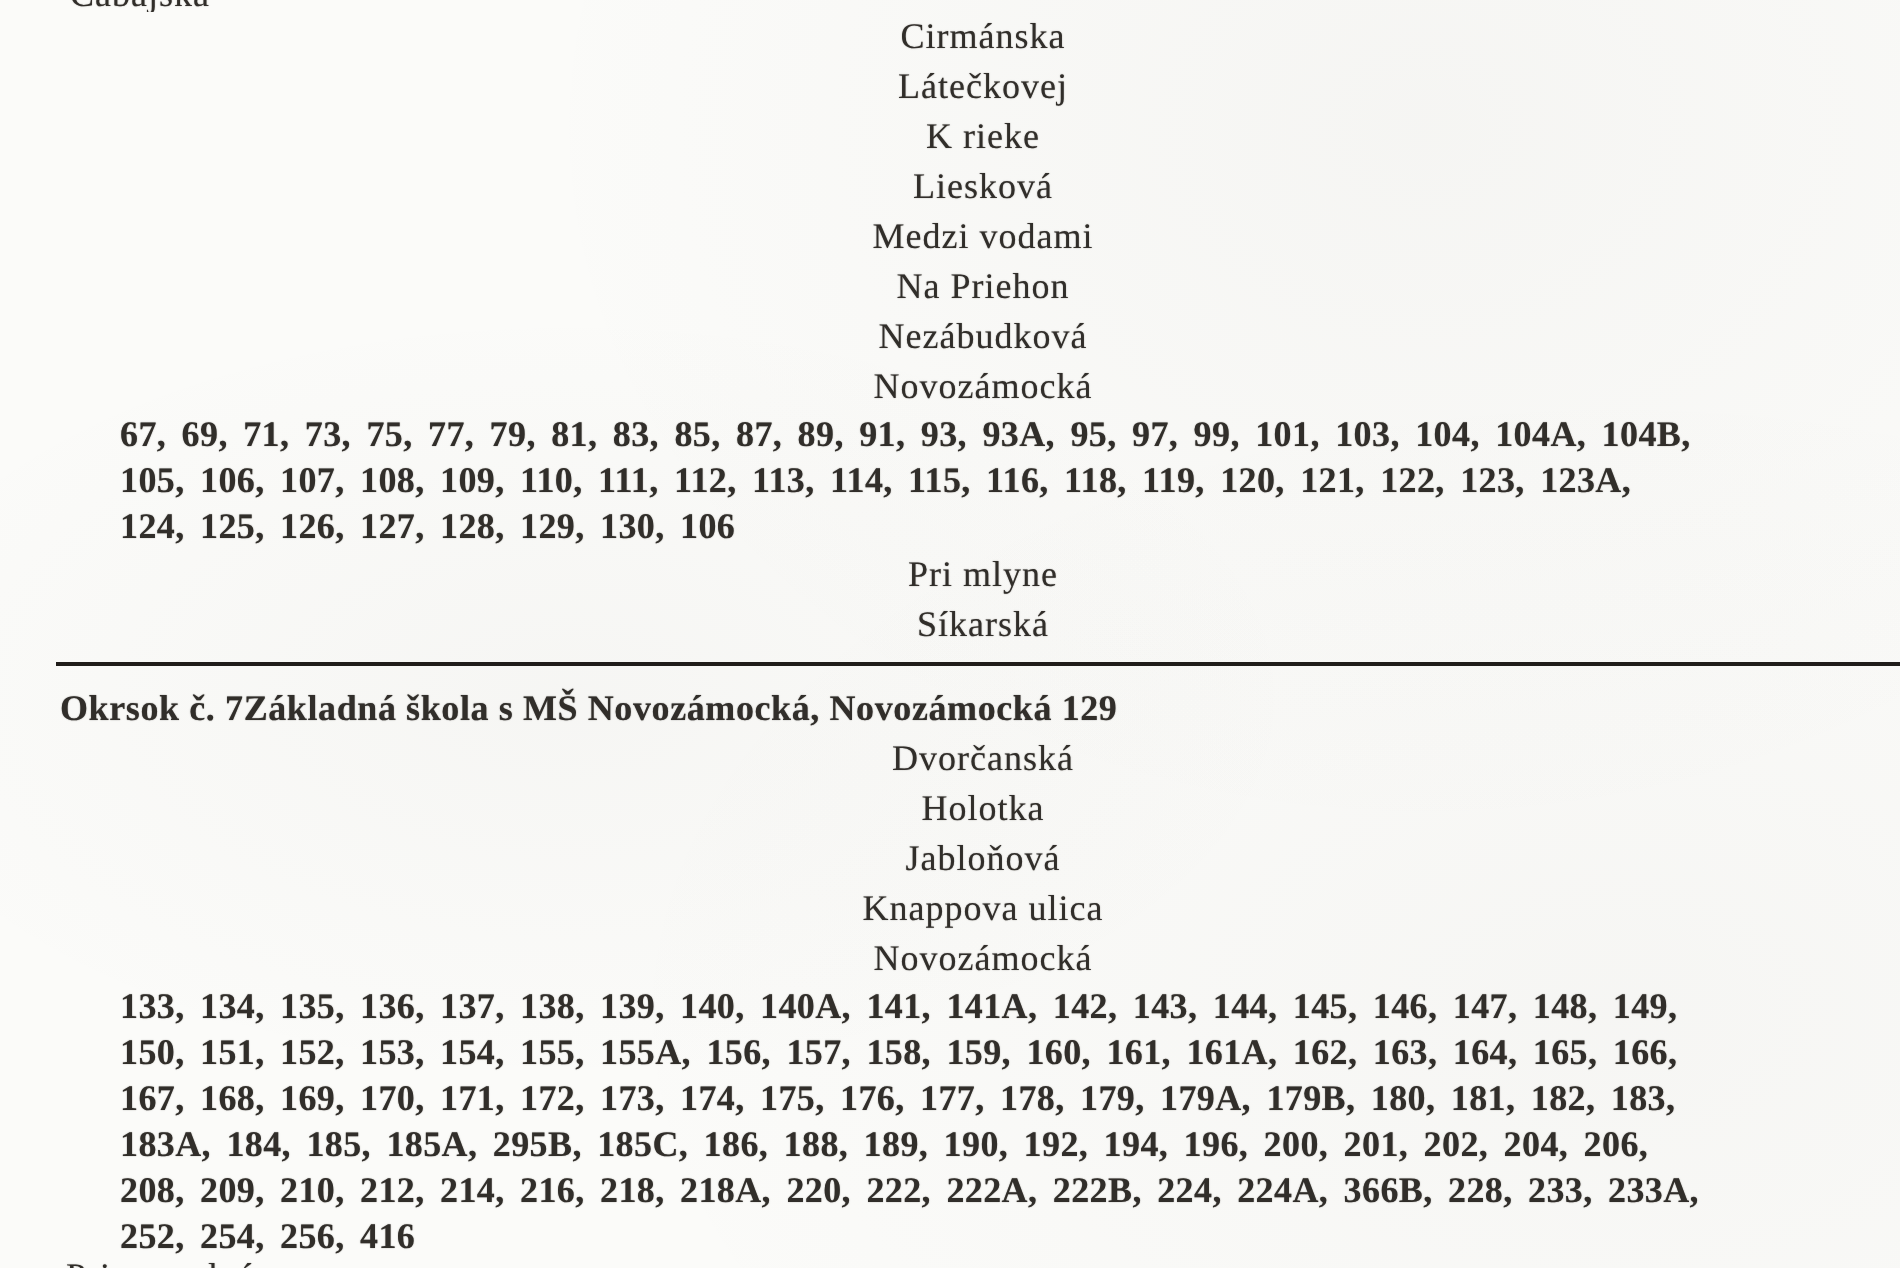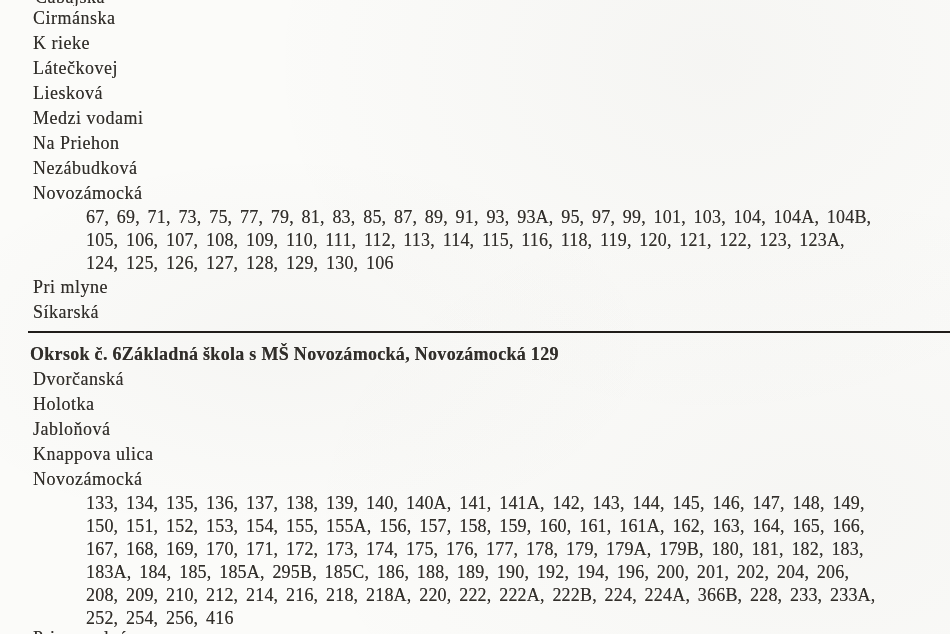--- a/index.html
+++ b/index.html
@@ -24,30 +24,32 @@
     position: relative;
   }
   .street-line {
     padding-left: 33px;
     height: 25px;
     line-height: 25px;
     font-size: 18px;
     letter-spacing: 0.5px;
     white-space: nowrap;
     text-shadow: 0 0 0.6px rgba(45,40,35,0.55);
+    text-align: center;
   }
   .numbers-line {
-    padding-left: 86px;
+    padding-left: 60px;
     height: 23px;
     line-height: 23px;
     font-size: 18px;
     letter-spacing: 0.2px;
     word-spacing: 3px;
     white-space: nowrap;
     text-shadow: 0 0 0.6px rgba(45,40,35,0.55);
+    font-weight: bold;
   }
   .heading-line {
     padding-left: 30px;
     height: 26px;
     line-height: 26px;
     font-size: 18px;
     font-weight: bold;
     letter-spacing: 0.3px;
     white-space: nowrap;
     text-shadow: 0 0 0.6px rgba(30,27,24,0.6);
@@ -92,41 +94,41 @@
 </head>
 <body>
 
 <div class="page">
 
   <div class="clip-top">
     <span>Cabajská</span>
   </div>
 
   <div class="street-line"><span>Cirmánska</span></div>
+  <div class="street-line"><span>Látečkovej</span></div>
   <div class="street-line"><span>K rieke</span></div>
-  <div class="street-line"><span>Látečkovej</span></div>
   <div class="street-line"><span>Liesková</span></div>
   <div class="street-line"><span>Medzi vodami</span></div>
   <div class="street-line"><span>Na Priehon</span></div>
   <div class="street-line"><span>Nezábudková</span></div>
   <div class="street-line"><span>Novozámocká</span></div>
 
   <div class="numbers-line"><span>67, 69, 71, 73, 75, 77, 79, 81, 83, 85, 87, 89, 91, 93, 93A, 95, 97, 99, 101, 103, 104, 104A, 104B,</span></div>
   <div class="numbers-line"><span>105, 106, 107, 108, 109, 110, 111, 112, 113, 114, 115, 116, 118, 119, 120, 121, 122, 123, 123A,</span></div>
   <div class="numbers-line"><span>124, 125, 126, 127, 128, 129, 130, 106</span></div>
 
   <div class="street-line"><span>Pri mlyne</span></div>
   <div class="street-line"><span>Síkarská</span></div>
 
   <div class="divider-wrap">
     <div class="divider"></div>
   </div>
 
   <div class="heading-line">
-    <span class="okrsok-label">Okrsok č. 6</span><span class="okrsok-title">Základná škola s MŠ Novozámocká, Novozámocká 129</span>
+    <span class="okrsok-label">Okrsok č. 7</span><span class="okrsok-title">Základná škola s MŠ Novozámocká, Novozámocká 129</span>
   </div>
 
   <div class="street-line"><span>Dvorčanská</span></div>
   <div class="street-line"><span>Holotka</span></div>
   <div class="street-line"><span>Jabloňová</span></div>
   <div class="street-line"><span>Knappova ulica</span></div>
   <div class="street-line"><span>Novozámocká</span></div>
 
   <div class="numbers-line"><span>133, 134, 135, 136, 137, 138, 139, 140, 140A, 141, 141A, 142, 143, 144, 145, 146, 147, 148, 149,</span></div>
   <div class="numbers-line"><span>150, 151, 152, 153, 154, 155, 155A, 156, 157, 158, 159, 160, 161, 161A, 162, 163, 164, 165, 166,</span></div>

